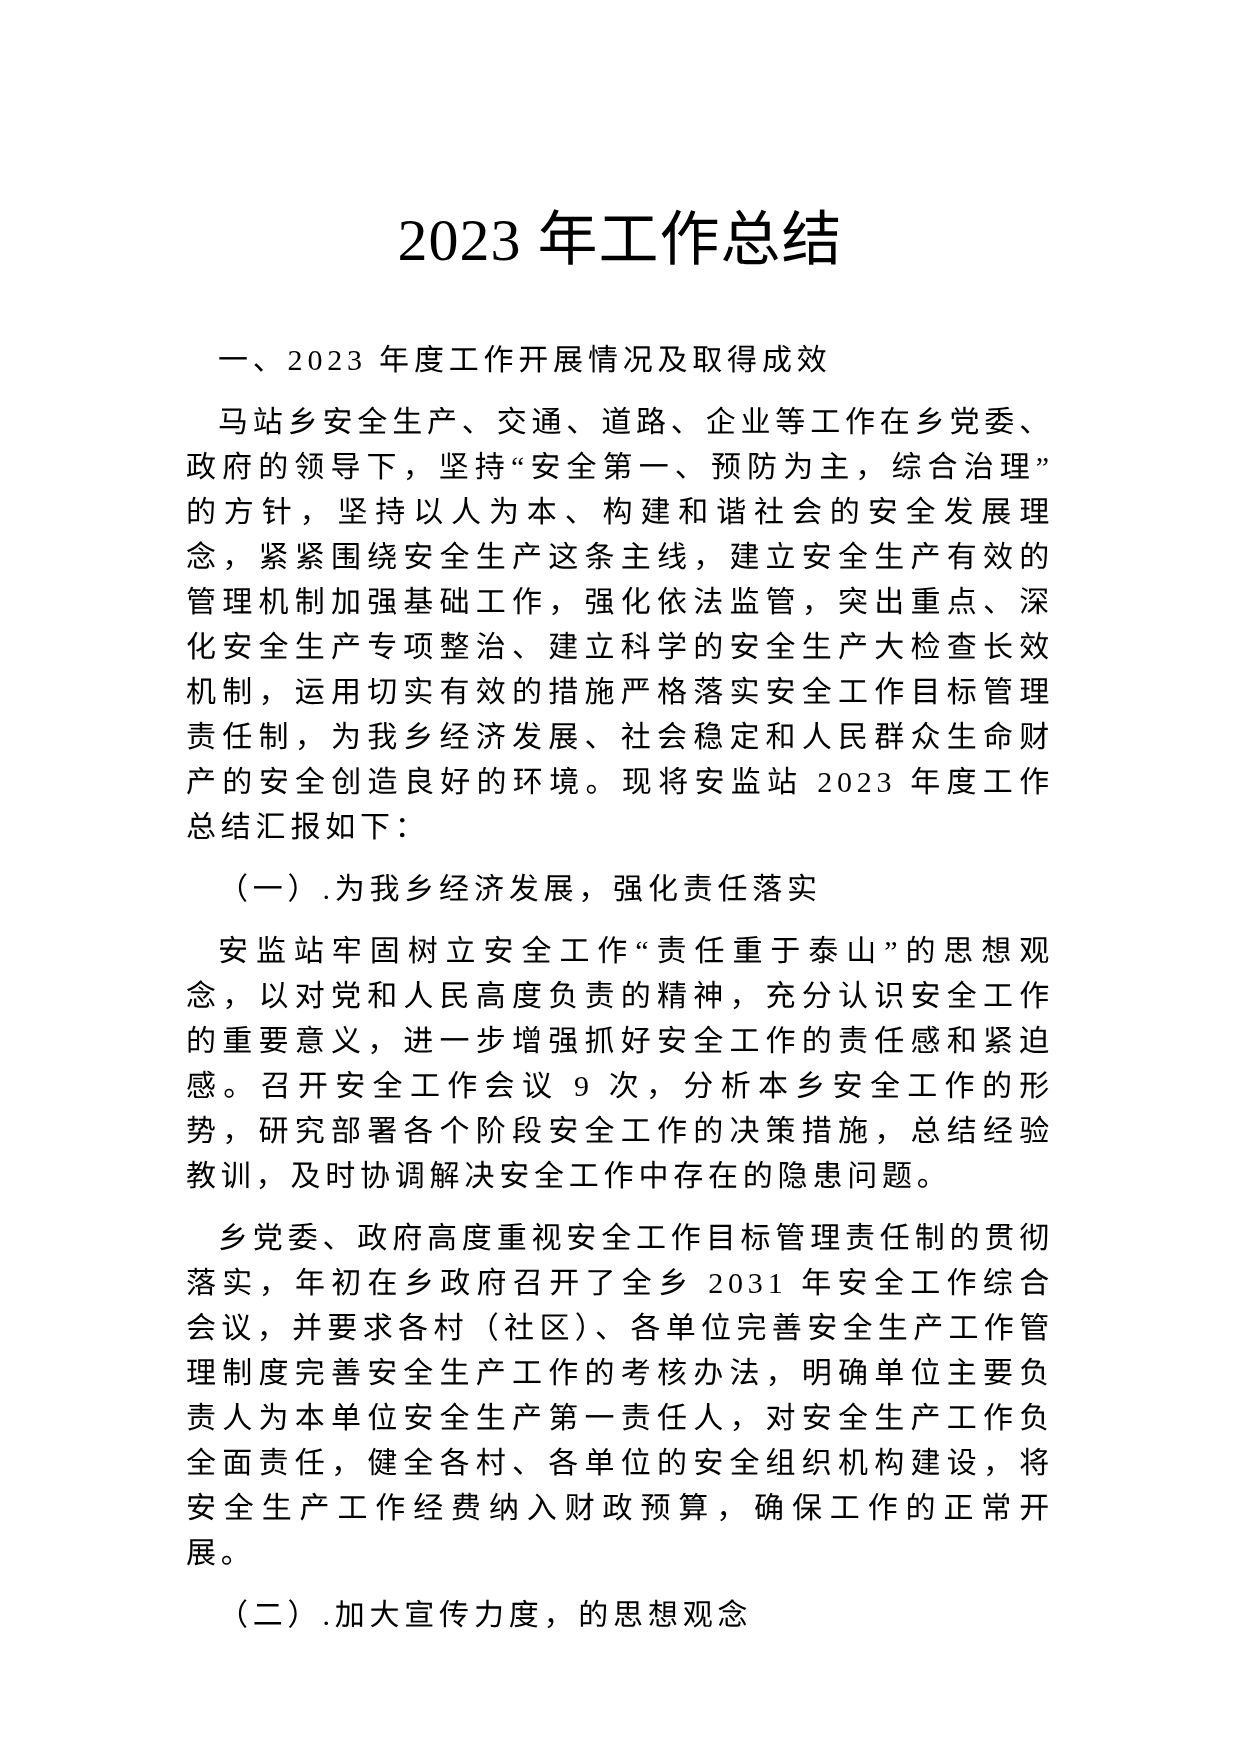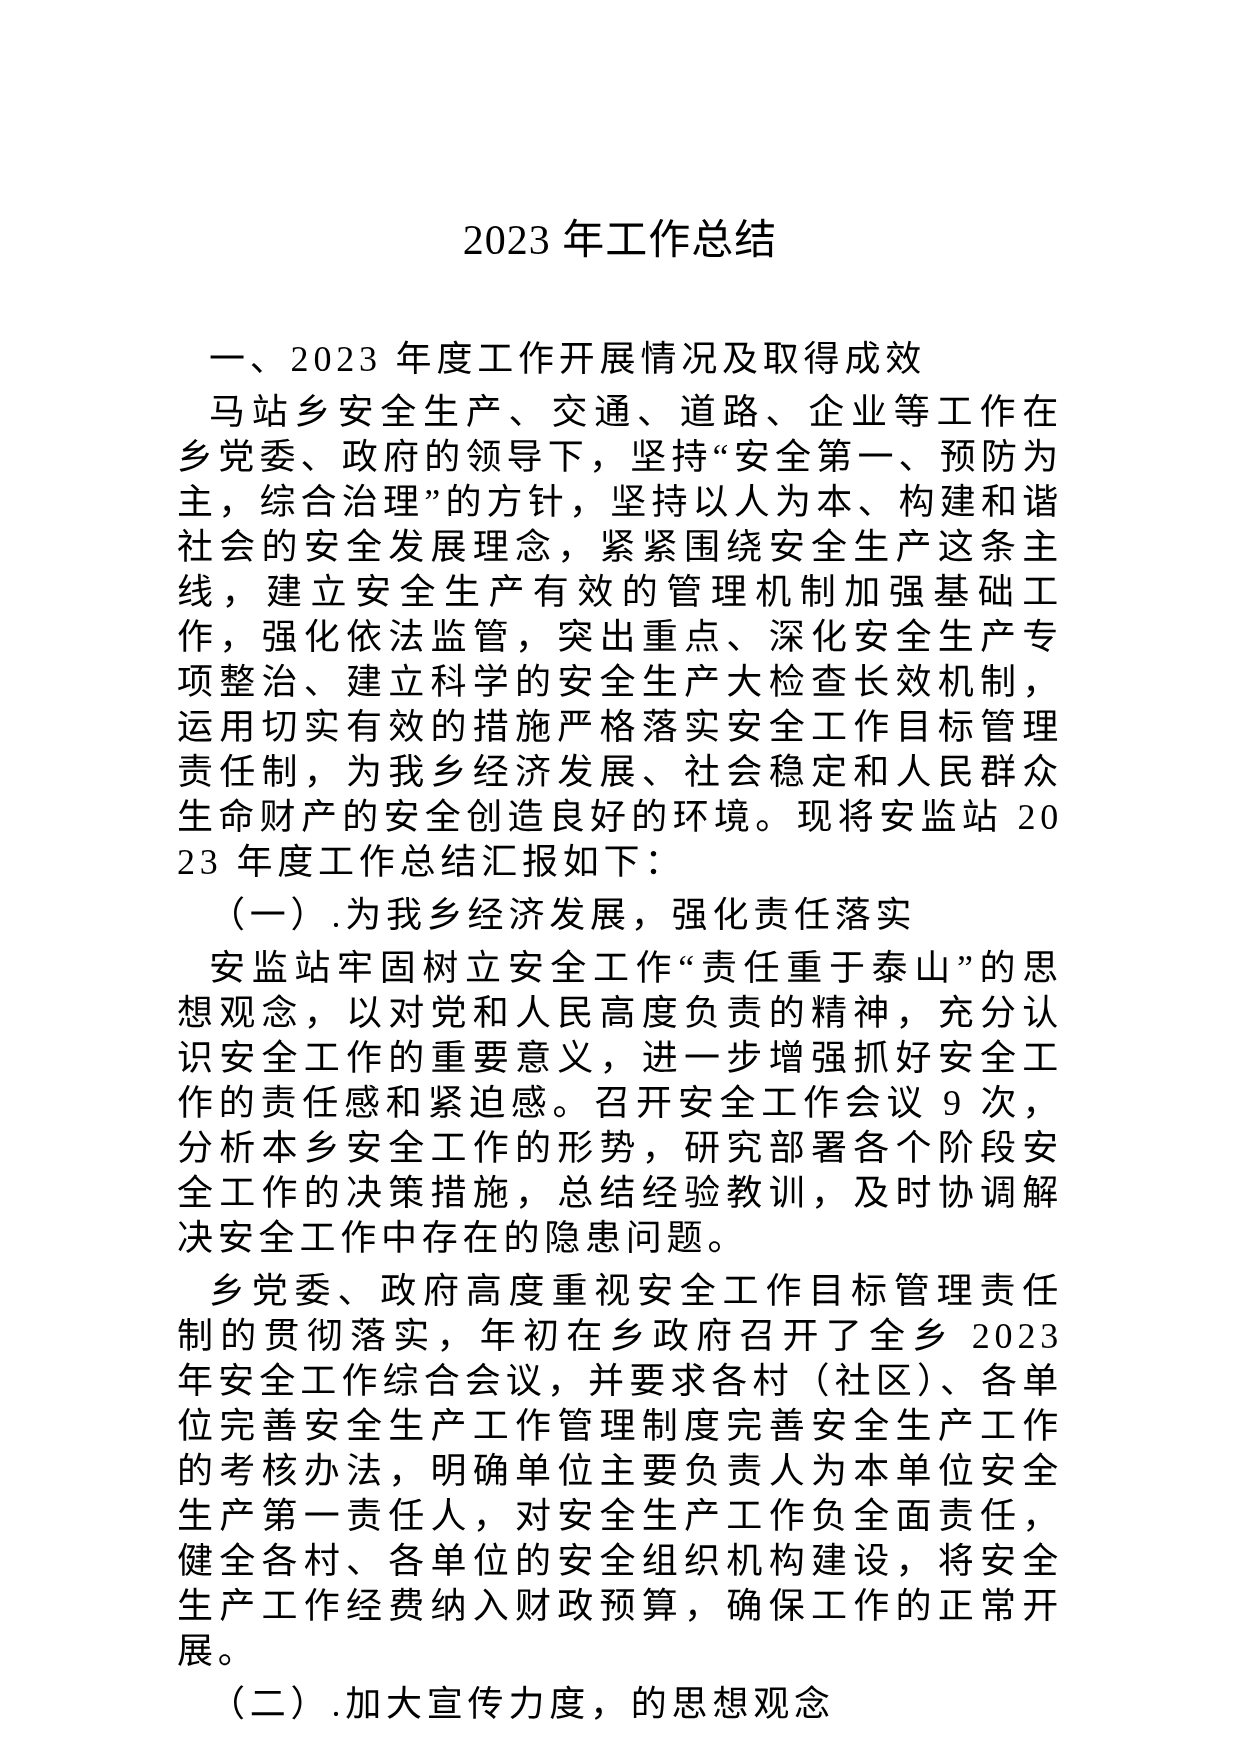--- a/index.html
+++ b/index.html
@@ -17,32 +17,32 @@
   .page {
     position: relative;
     width: 1240px;
     height: 1754px;
     background: #ffffff;
     overflow: hidden;
   }
   .doc-title {
     margin: 206px 169px 0 169px;
     text-align: center;
-    font-size: 42px;
+    font-size: 60px;
     line-height: 69px;
     font-weight: normal;
     letter-spacing: 1px;
     white-space: nowrap;
   }
   .doc-body {
     margin: 62px 169px 0 169px; 
   }
   .doc-body p {
-    margin: 8px;
-    font-size: 36px;
+    margin: 17px;
+    font-size: 30px;
     line-height: 45px;
     letter-spacing: 4.8px;
     text-indent: 32px;
     text-align: justify;
     text-justify: inter-ideograph;
     word-break: break-all;
     font-weight: normal;
   }
   .section-heading {
     font-weight: normal;
@@ -56,18 +56,18 @@
 
   <div class="doc-body">
     <p class="section-heading">一、2023 年度工作开展情况及取得成效</p>
 
     <p class="body-paragraph">马站乡安全生产、交通、道路、企业等工作在乡党委、政府的领导下，坚持“安全第一、预防为主，综合治理”的方针，坚持以人为本、构建和谐社会的安全发展理念，紧紧围绕安全生产这条主线，建立安全生产有效的管理机制加强基础工作，强化依法监管，突出重点、深化安全生产专项整治、建立科学的安全生产大检查长效机制，运用切实有效的措施严格落实安全工作目标管理责任制，为我乡经济发展、社会稳定和人民群众生命财产的安全创造良好的环境。现将安监站 2023 年度工作总结汇报如下：</p>
 
     <p class="section-heading">（一）.为我乡经济发展，强化责任落实</p>
 
     <p class="body-paragraph">安监站牢固树立安全工作“责任重于泰山”的思想观念，以对党和人民高度负责的精神，充分认识安全工作的重要意义，进一步增强抓好安全工作的责任感和紧迫感。召开安全工作会议 9 次，分析本乡安全工作的形势，研究部署各个阶段安全工作的决策措施，总结经验教训，及时协调解决安全工作中存在的隐患问题。</p>
 
-    <p class="body-paragraph">乡党委、政府高度重视安全工作目标管理责任制的贯彻落实，年初在乡政府召开了全乡 2023 年安全工作综合会议，并要求各村（社区）、各单位完善安全生产工作管理制度完善安全生产工作的考核办法，明确单位主要负责人为本单位安全生产第一责任人，对安全生产工作负全面责任，健全各村、各单位的安全组织机构建设，将安全生产工作经费纳入财政预算，确保工作的正常开展。</p>
+    <p class="body-paragraph">乡党委、政府高度重视安全工作目标管理责任制的贯彻落实，年初在乡政府召开了全乡 2031 年安全工作综合会议，并要求各村（社区）、各单位完善安全生产工作管理制度完善安全生产工作的考核办法，明确单位主要负责人为本单位安全生产第一责任人，对安全生产工作负全面责任，健全各村、各单位的安全组织机构建设，将安全生产工作经费纳入财政预算，确保工作的正常开展。</p>
 
     <p class="section-heading">（二）.加大宣传力度，的思想观念</p>
 
   </div>
 </div>
 
 </body></html>

